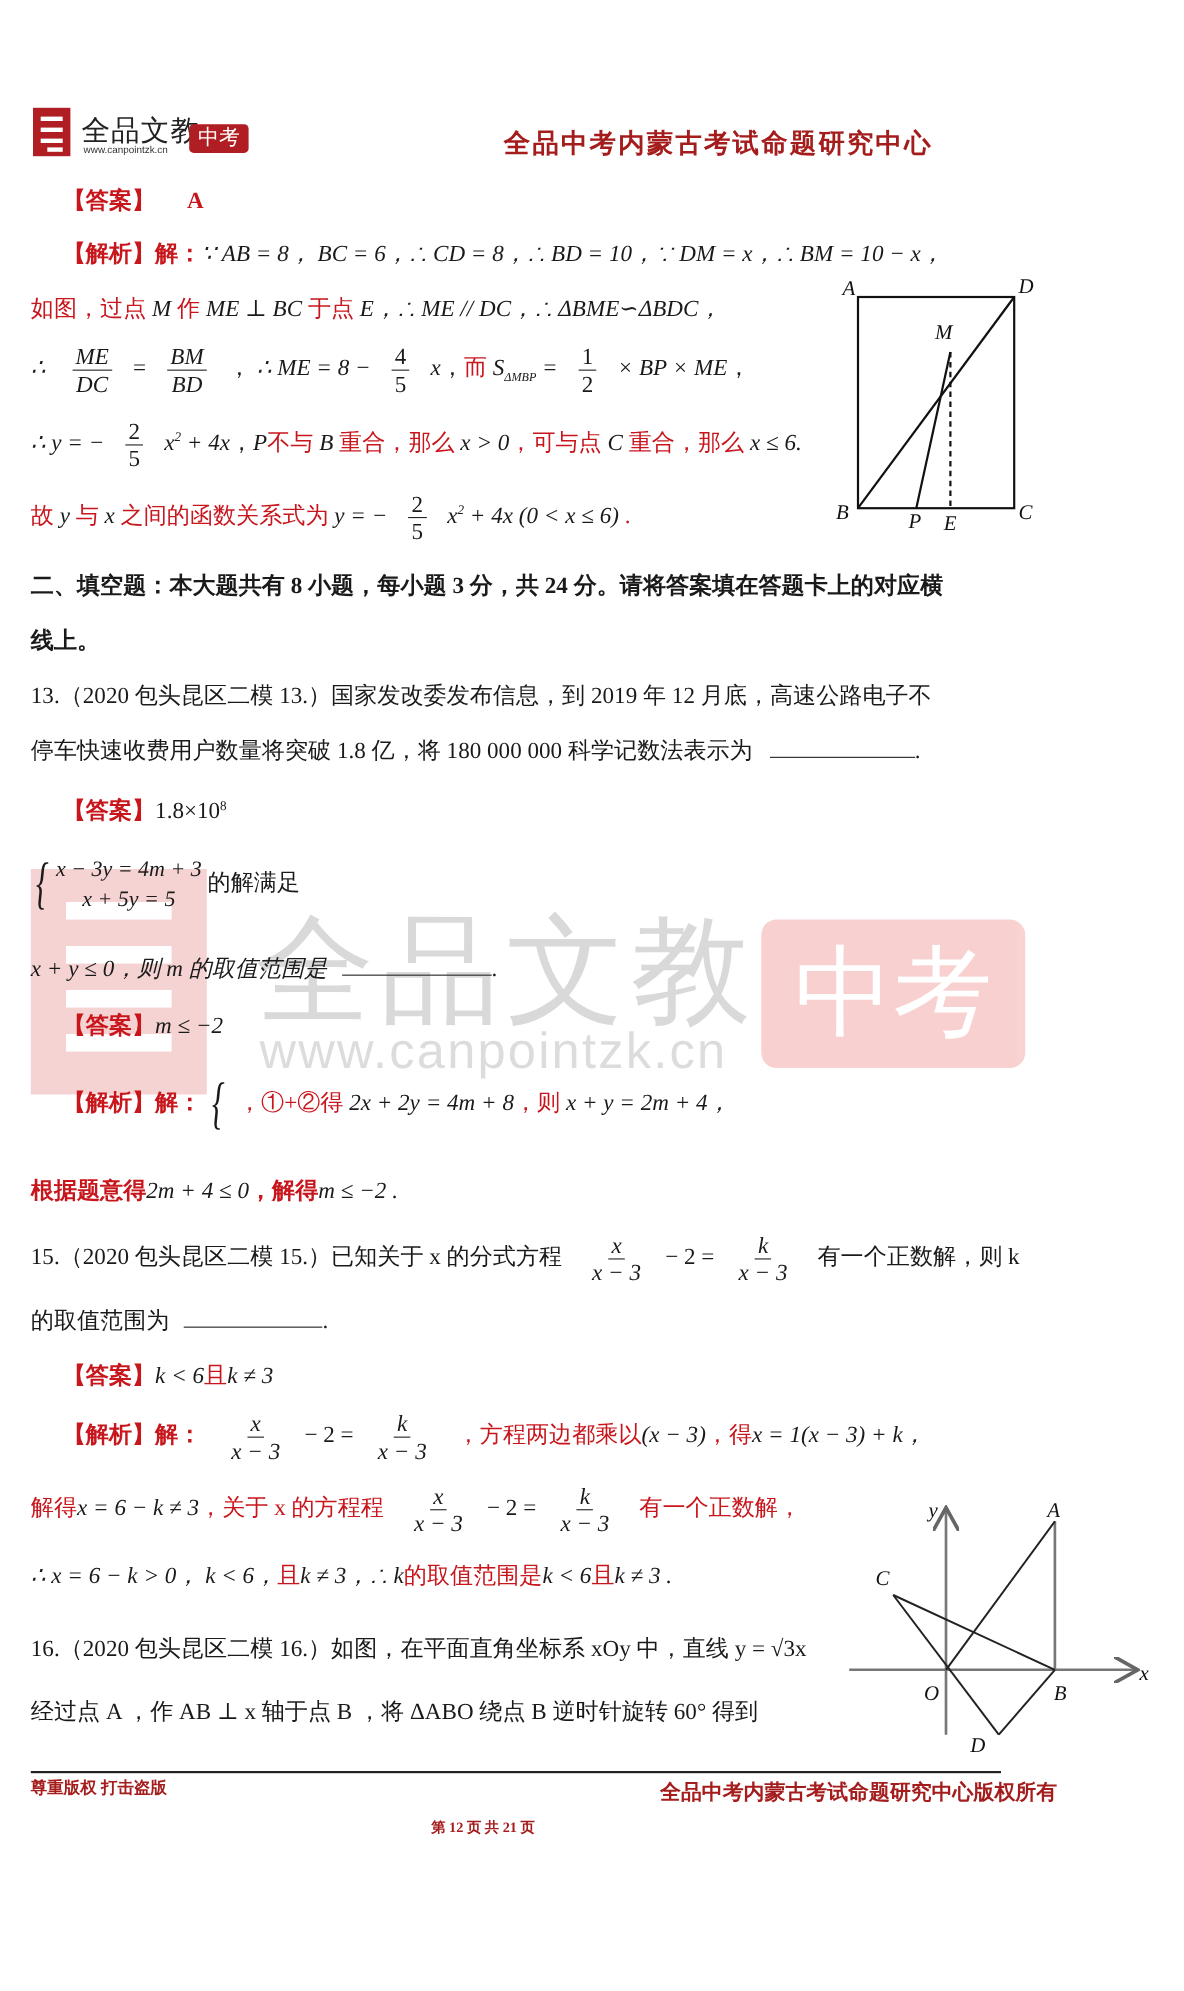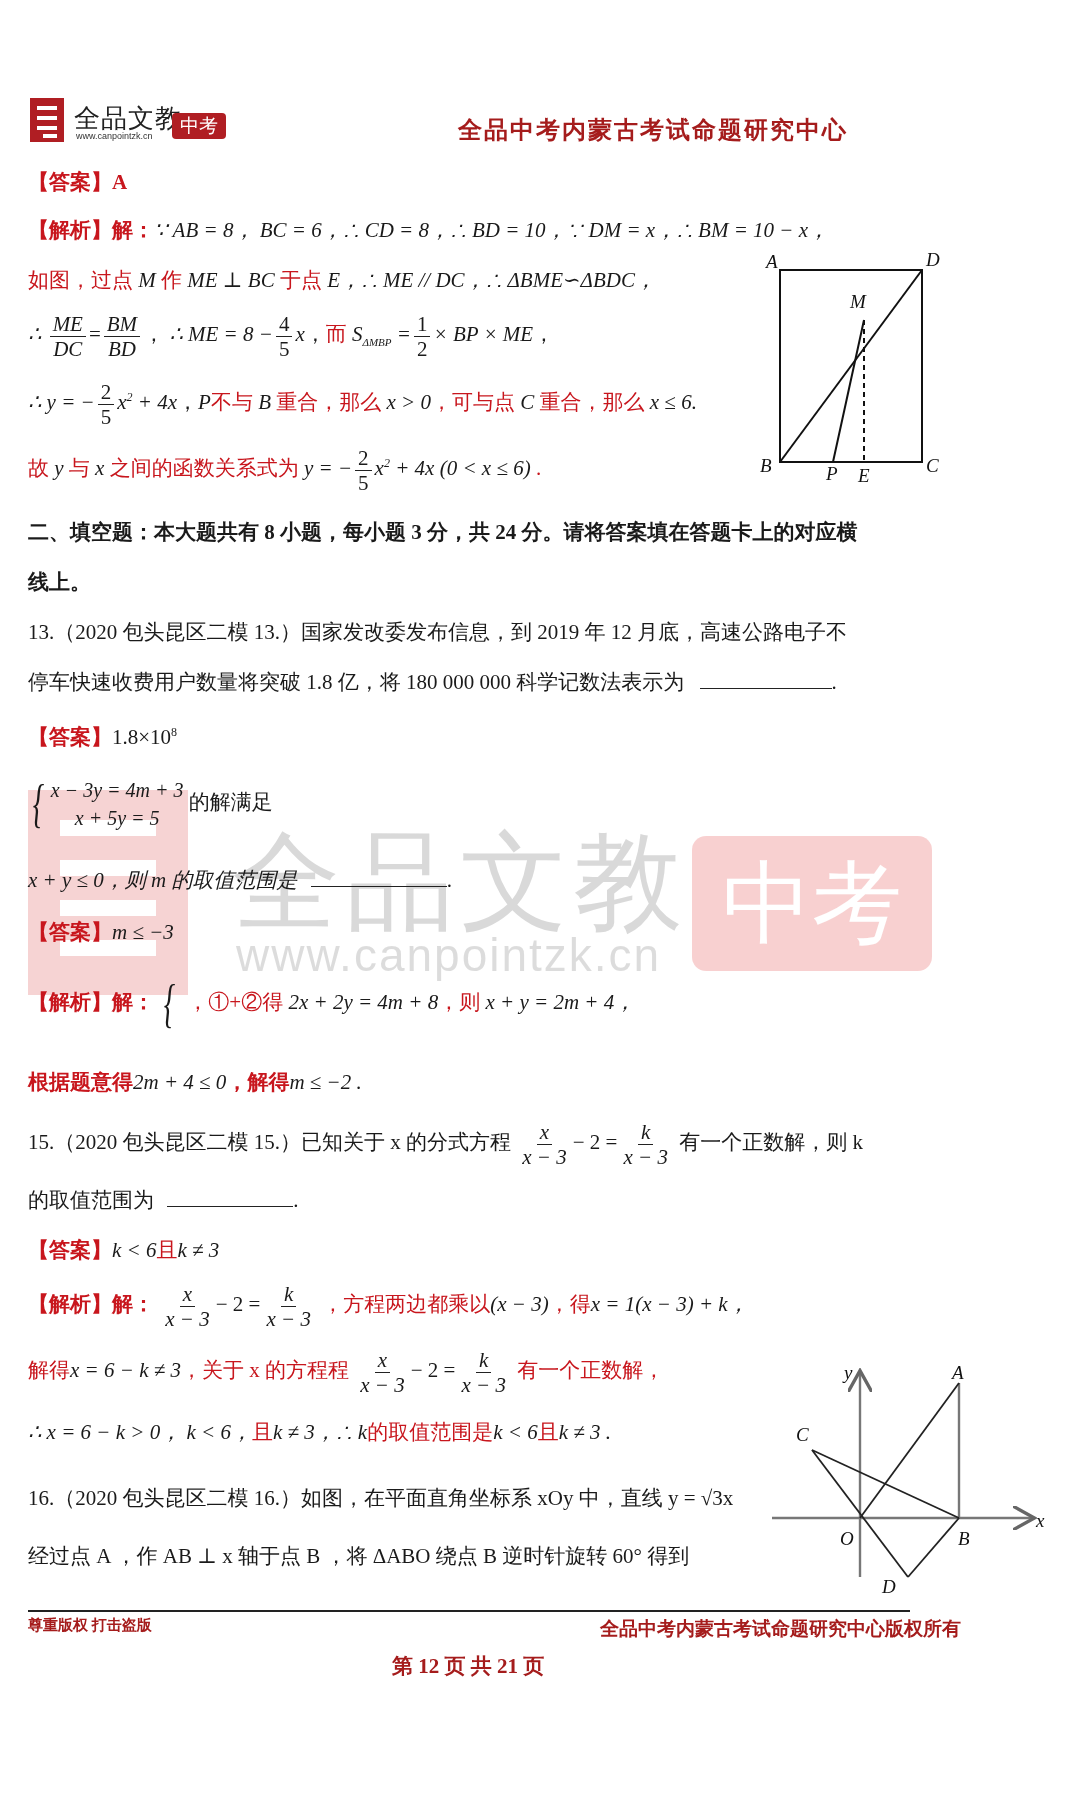--- a/index.html
+++ b/index.html
@@ -3,23 +3,23 @@
 <meta charset="utf-8">
 <style>
   html,body{margin:0;padding:0;background:#fff;}
   body{width:1076px;height:1810px;position:relative;overflow:hidden;
        font-family:"Liberation Serif","DejaVu Serif",serif;color:#1a1a1a;}
   .abs{position:absolute;}
   .red{color:#c8161d;}
   .bold{font-weight:bold;}
   .m{font-style:italic;font-family:"Liberation Serif","DejaVu Serif",serif;}
   .line{position:absolute;left:28px;font-size:21px;line-height:28px;white-space:nowrap;}
-  .tag{color:#c8161d;font-weight:bold;font-family:"Liberation Serif","DejaVu Serif",serif;}
+  .tag{color:#c8161d;font-weight:bold;font-family:"Liberation Serif","DejaVu Serif",serif;margin-left:29px;}
   .frac{display:inline-flex;flex-direction:column;align-items:center;vertical-align:middle;
-        margin:0 3px;line-height:24px;}
+        margin:0 19px;line-height:24px;}
   .frac .num{border-bottom:1.3px solid #222;padding:0 3px;}
   .frac .den{padding:0 3px;}
   .blank{display:inline-block;border-bottom:1.3px solid #222;height:18px;vertical-align:baseline;}
   .sys{display:inline-flex;align-items:center;vertical-align:middle;}
   .brace{font-size:52px;line-height:52px;font-weight:lighter;margin-right:2px;transform:scaleX(0.55);}
   .sys-rows{display:flex;flex-direction:column;line-height:28px;font-size:20px;text-align:center;}
   sup{font-size:12px;}
   sub{font-size:11px;}
   
   .logo-mark{left:30px;top:98px;width:34px;height:44px;background:#b01e23;}
@@ -36,21 +36,21 @@
   .wm{opacity:0.22;}
   .wm-mark{left:28px;top:790px;width:160px;height:205px;background:#d93a3a;}
   .wm-mark i{position:absolute;left:32px;width:96px;height:16px;background:#fff;}
   .wm-text{left:232px;top:810px;font-family:"Liberation Sans","DejaVu Sans",sans-serif;font-size:108px;color:#555;letter-spacing:6px;}
   .wm-url{left:236px;top:928px;font-family:"Liberation Sans","DejaVu Sans",sans-serif;font-size:46px;color:#666;letter-spacing:2px;}
   .wm-badge{left:692px;top:836px;width:240px;height:135px;background:#e23030;border-radius:14px;color:#fff;
             font-family:"Liberation Sans","DejaVu Sans",sans-serif;font-size:90px;text-align:center;line-height:135px;}
   .footer-rule{left:28px;top:1610px;width:882px;height:1.5px;background:#222;}
   .footer-l{left:28px;top:1616px;font-size:15px;color:#a51c1c;font-weight:bold;}
   .footer-r{left:600px;top:1616px;font-size:19px;color:#a51c1c;font-weight:bold;}
-  .page-num{left:392px;top:1652px;font-size:21px;color:#a51c1c;font-weight:bold;}
+  .page-num{left:392px;top:1652px;font-size:13px;color:#a51c1c;font-weight:bold;}
 </style>
 </head>
 <body>
 
 <div class="abs wm wm-mark">
   <i style="top:30px"></i>
     <i style="top:70px"></i>
     <i style="top:110px"></i>
     <i style="top:150px"></i>
 </div>
@@ -148,21 +148,21 @@
         <span>x + 5y = 5</span>
       </span>
     </span>
   <span>的解满足</span>
 </div>
 <div class="line" style="top:866px">
   <span class="m">x + y ≤ 0，则 m 的取值范围是</span>
   <span class="blank" style="width:136px;margin-left:8px"></span>.
 </div>
 <div class="line" style="top:918px">
-  <span class="tag">【答案】</span><span class="m">m ≤ −3</span>
+  <span class="tag">【答案】</span><span class="m">m ≤ −2</span>
 </div>
 <div class="line" style="top:978px">
   <span class="tag">【解析】</span><span class="red bold">解：</span>
   <span class="sys m">
       <span class="brace">{</span>
     </span>
   <span class="red">，①+②得</span>
   <span class="m">2x + 2y = 4m + 8</span><span class="red">，则</span>
   <span class="m">x + y = 2m + 4，</span>
 </div>

